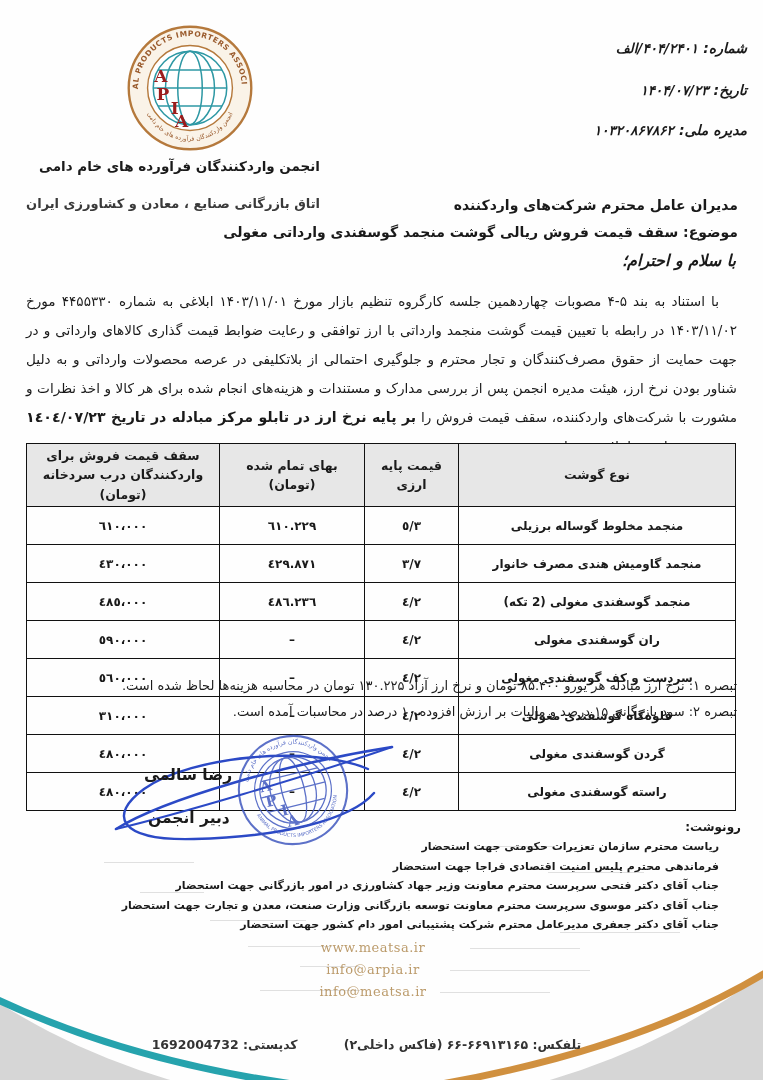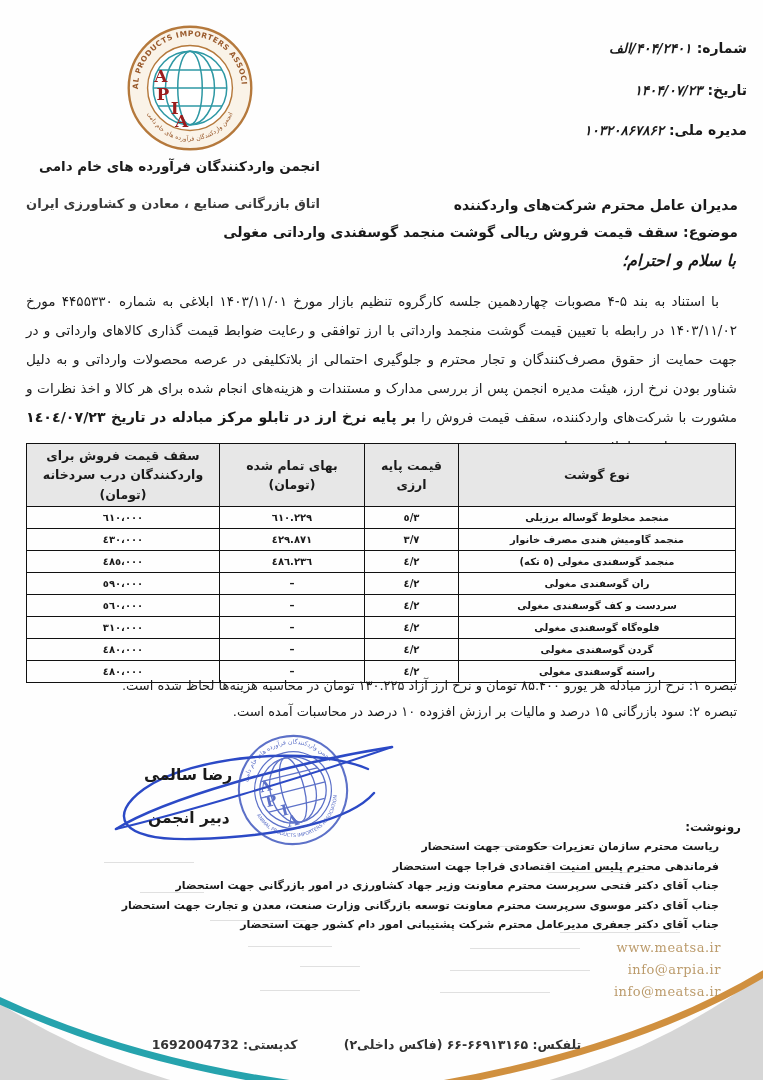--- a/index.html
+++ b/index.html
@@ -8,60 +8,60 @@
     position:relative; width:763px; height:1080px; margin:0 auto;
     background:#fefefe; overflow:hidden; direction:rtl;
     font-family:"DejaVu Sans", sans-serif; color:#1a1a1a;
   }
   
   .logo-block { position:absolute; top:22px; right:443px; left:60px; text-align:center; z-index:2; }
   .logo-svg { width:132px; height:132px; display:block; margin:0 auto; }
   .org-name { font-size:13.5px; font-weight:bold; margin-top:4px; white-space:nowrap; }
   .org-sub  { font-size:13px; font-weight:600; color:#3a3a3a; margin-top:22px; white-space:nowrap; }
   .meta-line { position:absolute; right:16px; white-space:nowrap; z-index:2; text-align:left; }
-  .meta-line .lbl { font-weight:700; font-size:14px; }
+  .meta-line .lbl { font-style:italic; font-weight:700; font-size:14px; }
   .meta-line .val { font-weight:700; font-size:13.5px; font-style:italic; }
   
   .recipient   { position:absolute; top:197px; right:25px; font-size:14px; font-weight:bold; z-index:2; }
   .subject     { position:absolute; top:224px; right:25px; font-size:14px; font-weight:bold; z-index:2; }
   .salutation  { position:absolute; top:251px; right:27px; font-size:16px; font-weight:600; font-style:italic; z-index:2;text-align:center; }
   .body-par {
     position:absolute; top:287px; right:26px; left:26px; z-index:2;
     font-size:13.6px; line-height:29px; text-align:justify; text-indent:18px;
   }
   .body-par b { font-size:14.2px; }
   
   .price-table {
     position:absolute; top:443px; right:27px; z-index:2;
     border-collapse:collapse; table-layout:fixed; width:709px;
   }
   .price-table th, .price-table td { border:1px solid #111; text-align:center; vertical-align:middle; }
   .price-table th {
     background:#e7e7e7; font-size:12.5px; font-weight:bold;
     white-space:pre-line; line-height:1.55; height:44px; padding:2px 4px;
   }
-  .price-table td { height:22px; font-size:10px; font-weight:bold; padding:0 4px; }
+  .price-table td { height:38px; font-size:12px; font-weight:bold; padding:0 4px; }
   .col-type   { width:277px; }
   .col-base   { width:94px;  }
   .col-cost   { width:145px; }
   .col-ceil   { width:193px; }
   
   .note { position:absolute; right:26px; font-size:13px; white-space:nowrap; z-index:2; }
   
   .sig-block { position:absolute; top:733px; right:363px; left:100px; height:132px; z-index:3; }
   .sig-svg   { position:absolute; inset:0; width:300px; height:132px; left:0; }
   .sig-name  { position:absolute; top:33px; left:44px; font-size:15.5px; font-weight:bold; z-index:2; }
   .sig-title { position:absolute; top:76px; left:48px; font-size:15.5px; font-weight:bold; z-index:2; }
   .stamp-svg { position:absolute; top:-4px; left:132px; width:122px; height:122px; opacity:.82; transform:rotate(-14deg); z-index:3; }
   
   .cc-block { position:absolute; top:820px; right:22px; text-align:right; z-index:2; }
   .cc-label { font-size:12px; font-weight:bold; margin-bottom:3px; }
   .cc-item  { font-size:11px; font-weight:bold; line-height:19.5px; margin-right:22px; white-space:nowrap; }
   
-  .watermark { position:absolute; left:0; right:42px; text-align:right; z-index:2;
+  .watermark { position:absolute; left:0; right:17px; text-align:center; z-index:2;
                font-family:"DejaVu Serif", serif; color:#b08a52; font-size:13px; letter-spacing:.5px; opacity:.85; direction:ltr; }
   .address-line { position:absolute; top:1004px; left:0; right:30px; text-align:center; z-index:2;
                   font-size:12.5px; font-weight:600; color:#333; }
   .contact-line { position:absolute; top:1037px; left:0; right:30px; text-align:center; z-index:2;
                   font-size:12.5px; font-weight:600; color:#333; }
   .contact-line .sep { display:inline-block; width:46px; }
   .footer-svg { position:absolute; bottom:0; left:0; width:763px; height:230px; z-index:0; }
   .deco-line { position:absolute; height:0; border-top:1.6px solid #c6c6c6; opacity:.55; z-index:1; }
 </style>
 </head>
@@ -143,21 +143,21 @@
           <td>٦١٠.٢٢٩</td>
           <td>٦١٠،٠٠٠</td>
         </tr>
       <tr>
           <td>منجمد گاومیش هندی مصرف خانوار</td>
           <td>٣/٧</td>
           <td>٤٢٩.٨٧١</td>
           <td>٤٣٠،٠٠٠</td>
         </tr>
       <tr>
-          <td>منجمد گوسفندی مغولی (٥ تکه)</td>
+          <td>منجمد گوسفندی مغولی (2 تکه)</td>
           <td>٤/٢</td>
           <td>٤٨٦.٢٣٦</td>
           <td>٤٨٥،٠٠٠</td>
         </tr>
       <tr>
           <td>ران گوسفندی مغولی</td>
           <td>٤/٢</td>
           <td>–</td>
           <td>٥٩٠،٠٠٠</td>
         </tr>

